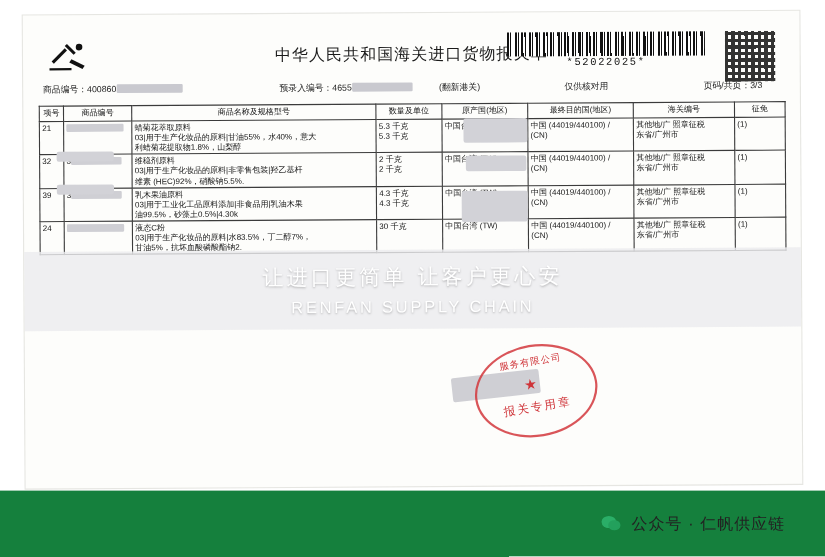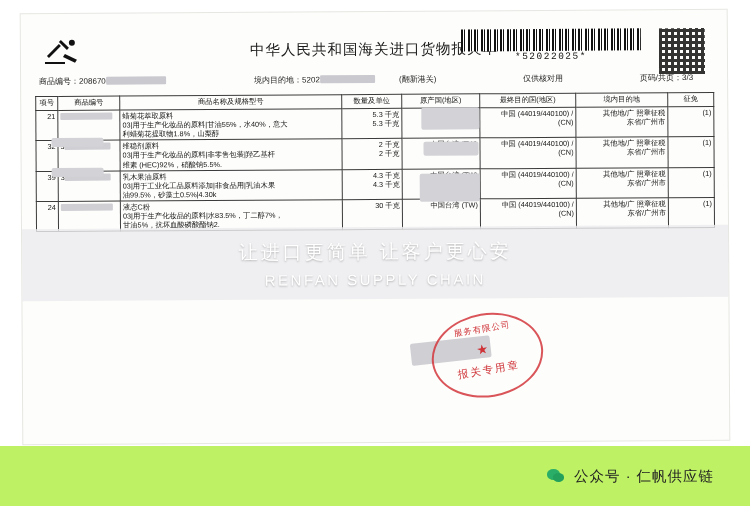--- a/index.html
+++ b/index.html
@@ -78,21 +78,21 @@
   }
   table.cust th,table.cust td{
     border:1px solid #3b3b3b;
     padding:1px 2px;
     vertical-align:top;
     line-height:1.25;
   }
   table.cust thead th{
     text-align:center;font-weight:normal;height:11px;font-size:7.3px;
   }
-  td.c{text-align:right;}
+  td.c{text-align:left;}
   .goods-line{display:block;white-space:nowrap;overflow:hidden;}
   .smear{
     display:inline-block;background:#cfcfd4;height:7px;border-radius:1px;
     vertical-align:-1px;
   }
   .bigsmear{
     position:absolute;background:#d2d2d7;border-radius:2px;
   }
   
   .wm{
@@ -125,21 +125,21 @@
     position:absolute;left:0;top:52px;width:118px;text-align:center;
     font-size:10.5px;color:#cf3338;letter-spacing:2px;
   }
   .chop-smear{
     position:absolute;left:388px;top:328px;width:80px;height:22px;
     background:#cfcfd4;border-radius:2px;transform:rotate(-6deg);
   }
   
   #footer{
     position:absolute;left:0;right:0;bottom:0;height:60px;
-    background:#bef264;
+    background:#15803d;
     display:flex;align-items:center;justify-content:flex-end;
     padding-right:36px;
   }
   .mp-icon{
     width:19px;height:16px;margin-right:8px;position:relative;display:inline-block;
   }
   .mp-icon .b1,.mp-icon .b2{
     position:absolute;border-radius:50%/45%;background:#2aae67;
   }
   .mp-icon .b1{left:0;top:1px;width:13px;height:11px;}
@@ -168,27 +168,27 @@
   </div>
 
   <div class="doc-title">中华人民共和国海关进口货物报关单</div>
 
   <div class="barcode"></div>
   <div class="barcode-num">*52022025*</div>
   <div class="qr"></div>
 
   <div class="meta">
     <span class="lbl" style="left:0;">
-      <span>商品编号：</span><span>208670</span><span class="redact" style="width:60px"></span>
+      <span>商品编号：</span><span>400860</span><span class="redact" style="width:60px"></span>
     </span>
     <span class="lbl" style="left:215px;">
-      <span>境内目的地：</span><span>5202</span><span class="redact" style="width:55px"></span>
+      <span>预录入编号：</span><span>4655</span><span class="redact" style="width:55px"></span>
     </span>
     <span class="lbl" style="left:360px;">(翻新港关)</span>
-    <span class="lbl" style="left:484px;">仅供核对用</span>
+    <span class="lbl" style="left:474px;">仅供核对用</span>
     <span class="lbl" style="right:16px;">页码/共页：3/3</span>
   </div>
 
   <table class="cust">
     <colgroup>
       <col style="width:22px">
         <col style="width:62px">
         <col style="width:222px">
       <col style="width:60px">
         <col style="width:78px">
@@ -197,21 +197,21 @@
         <col style="width:46px">
     </colgroup>
     <thead>
       <tr>
         <th>项号</th>
         <th>商品编号</th>
         <th>商品名称及规格型号</th>
         <th>数量及单位</th>
         <th>原产国(地区)</th>
         <th>最终目的国(地区)</th>
-        <th>境内目的地</th>
+        <th>海关编号</th>
         <th>征免</th>
       </tr>
     </thead>
     <tbody>
 
       <tr>
         <td class="c">21</td>
         <td><span class="smear" style="width:52px"></span></td>
         <td>
           <span class="goods-line">蜡菊花萃取原料</span>

